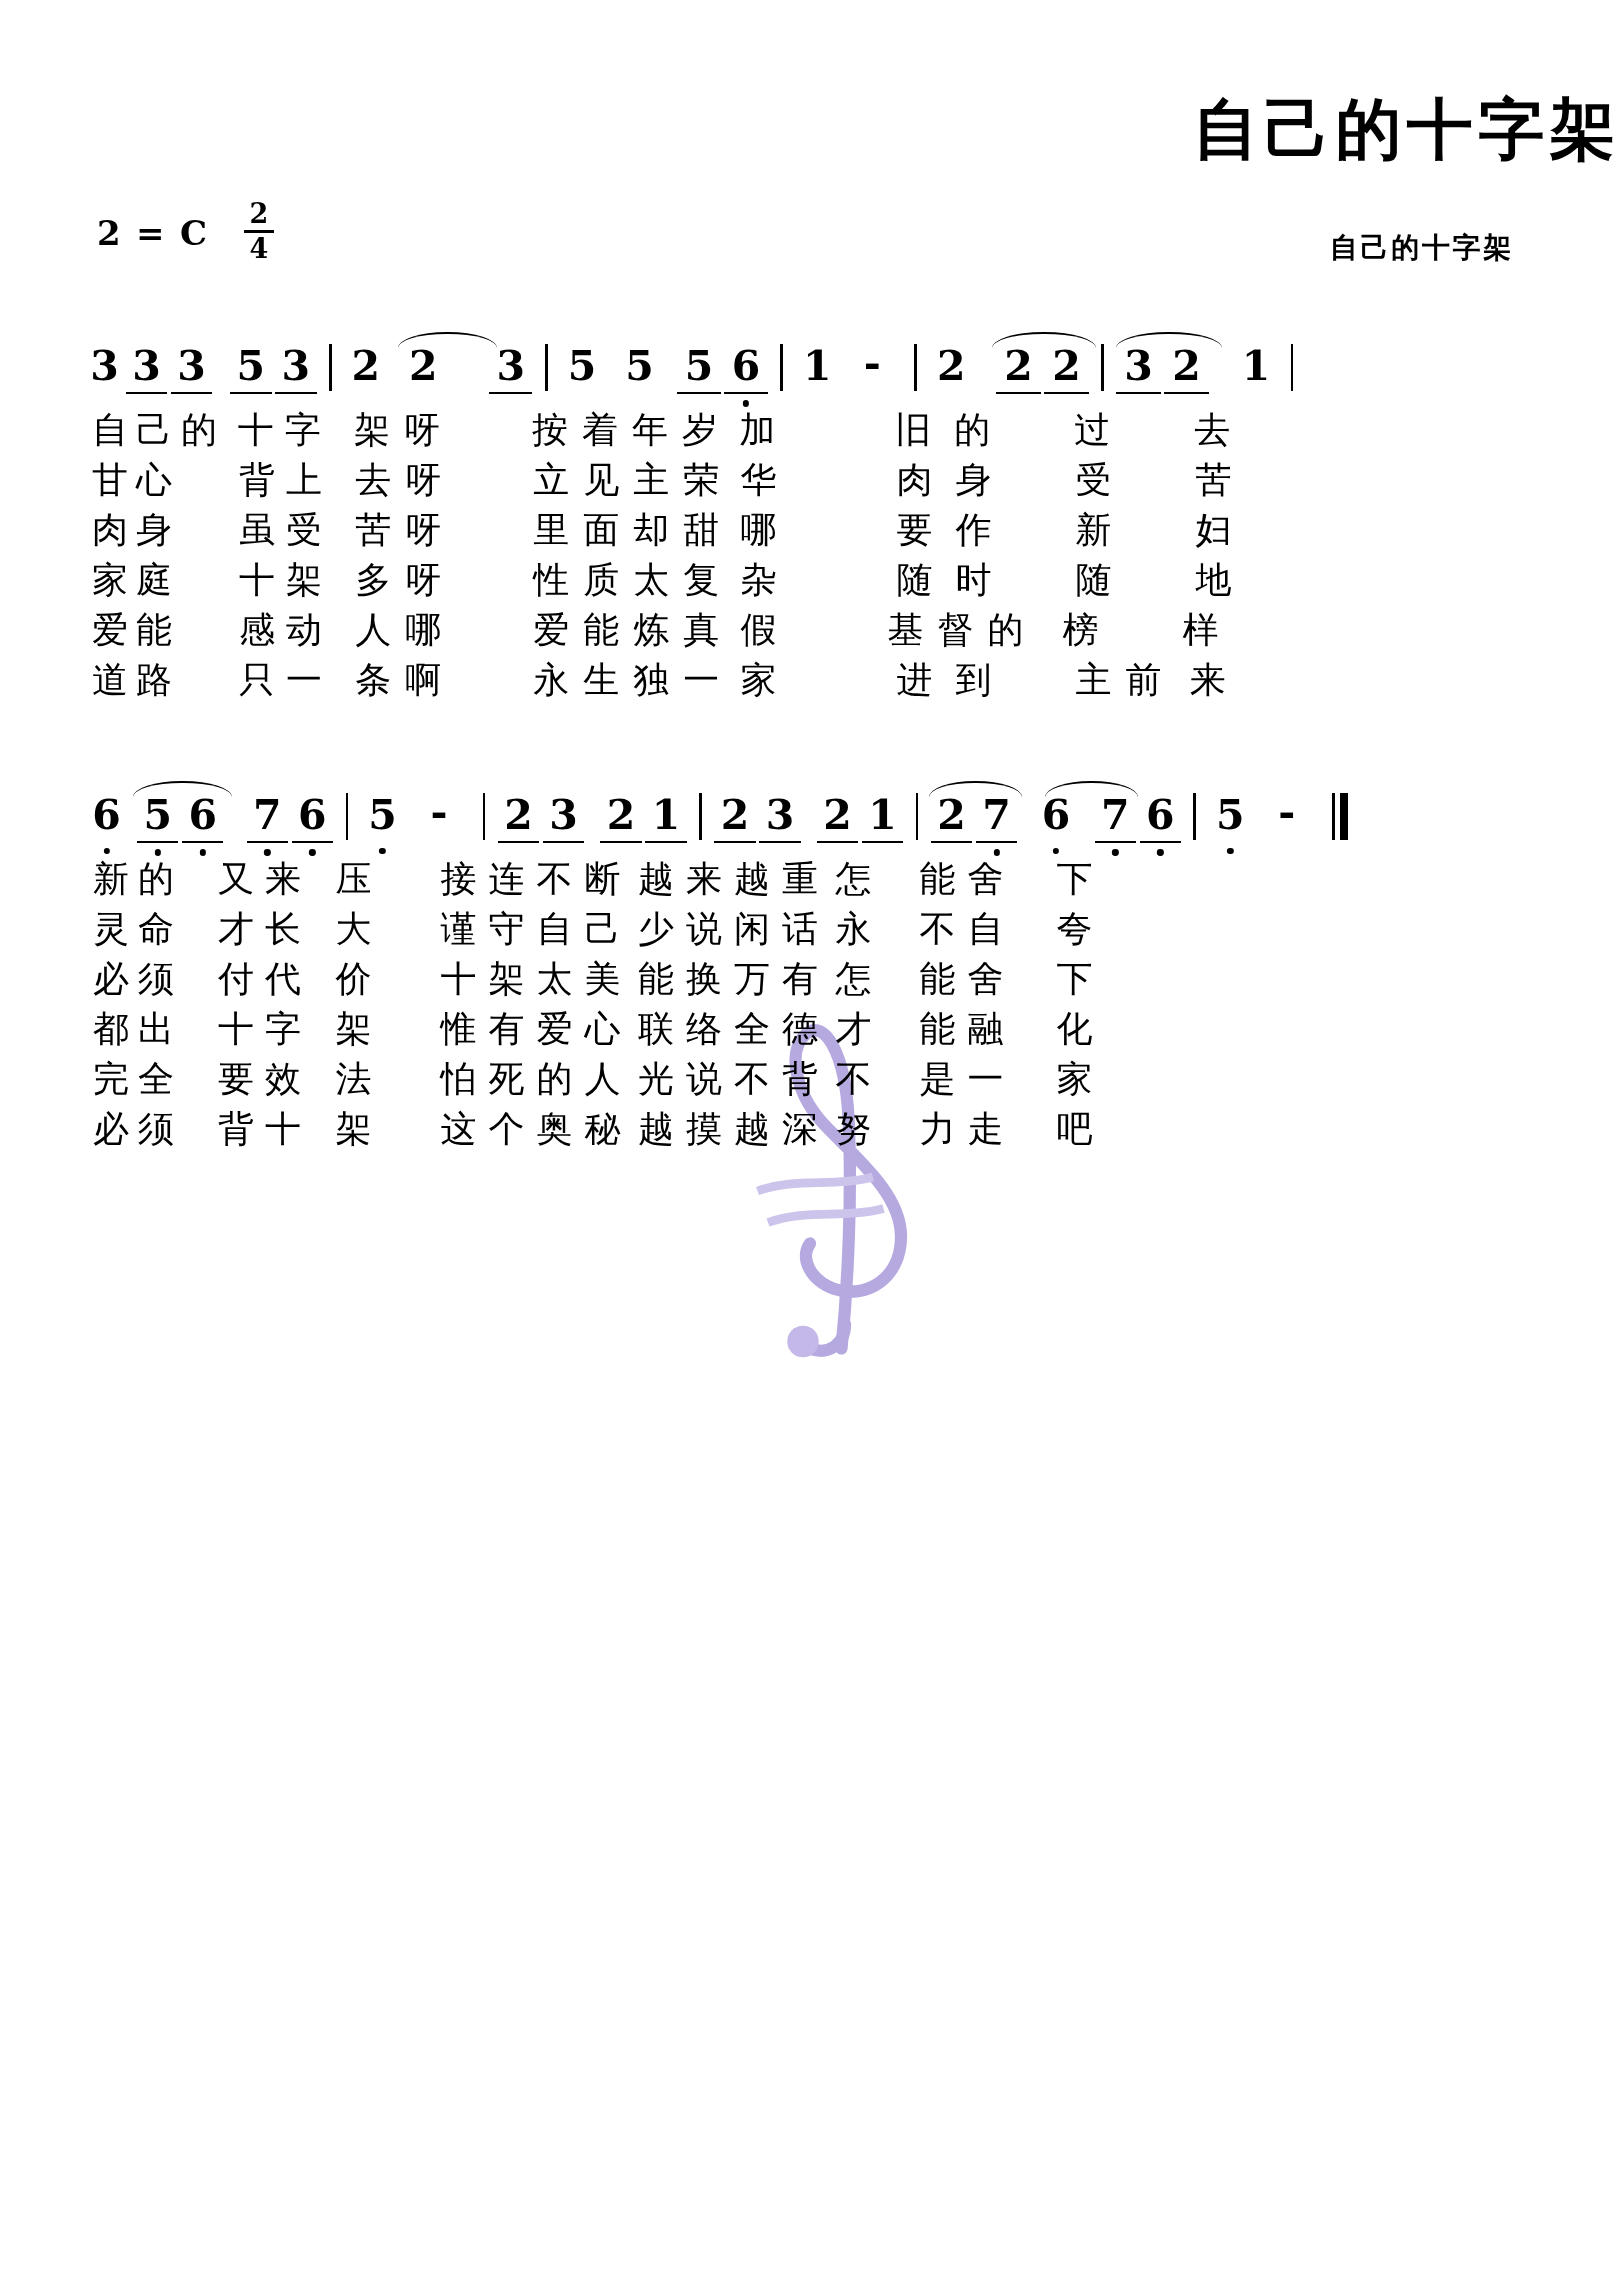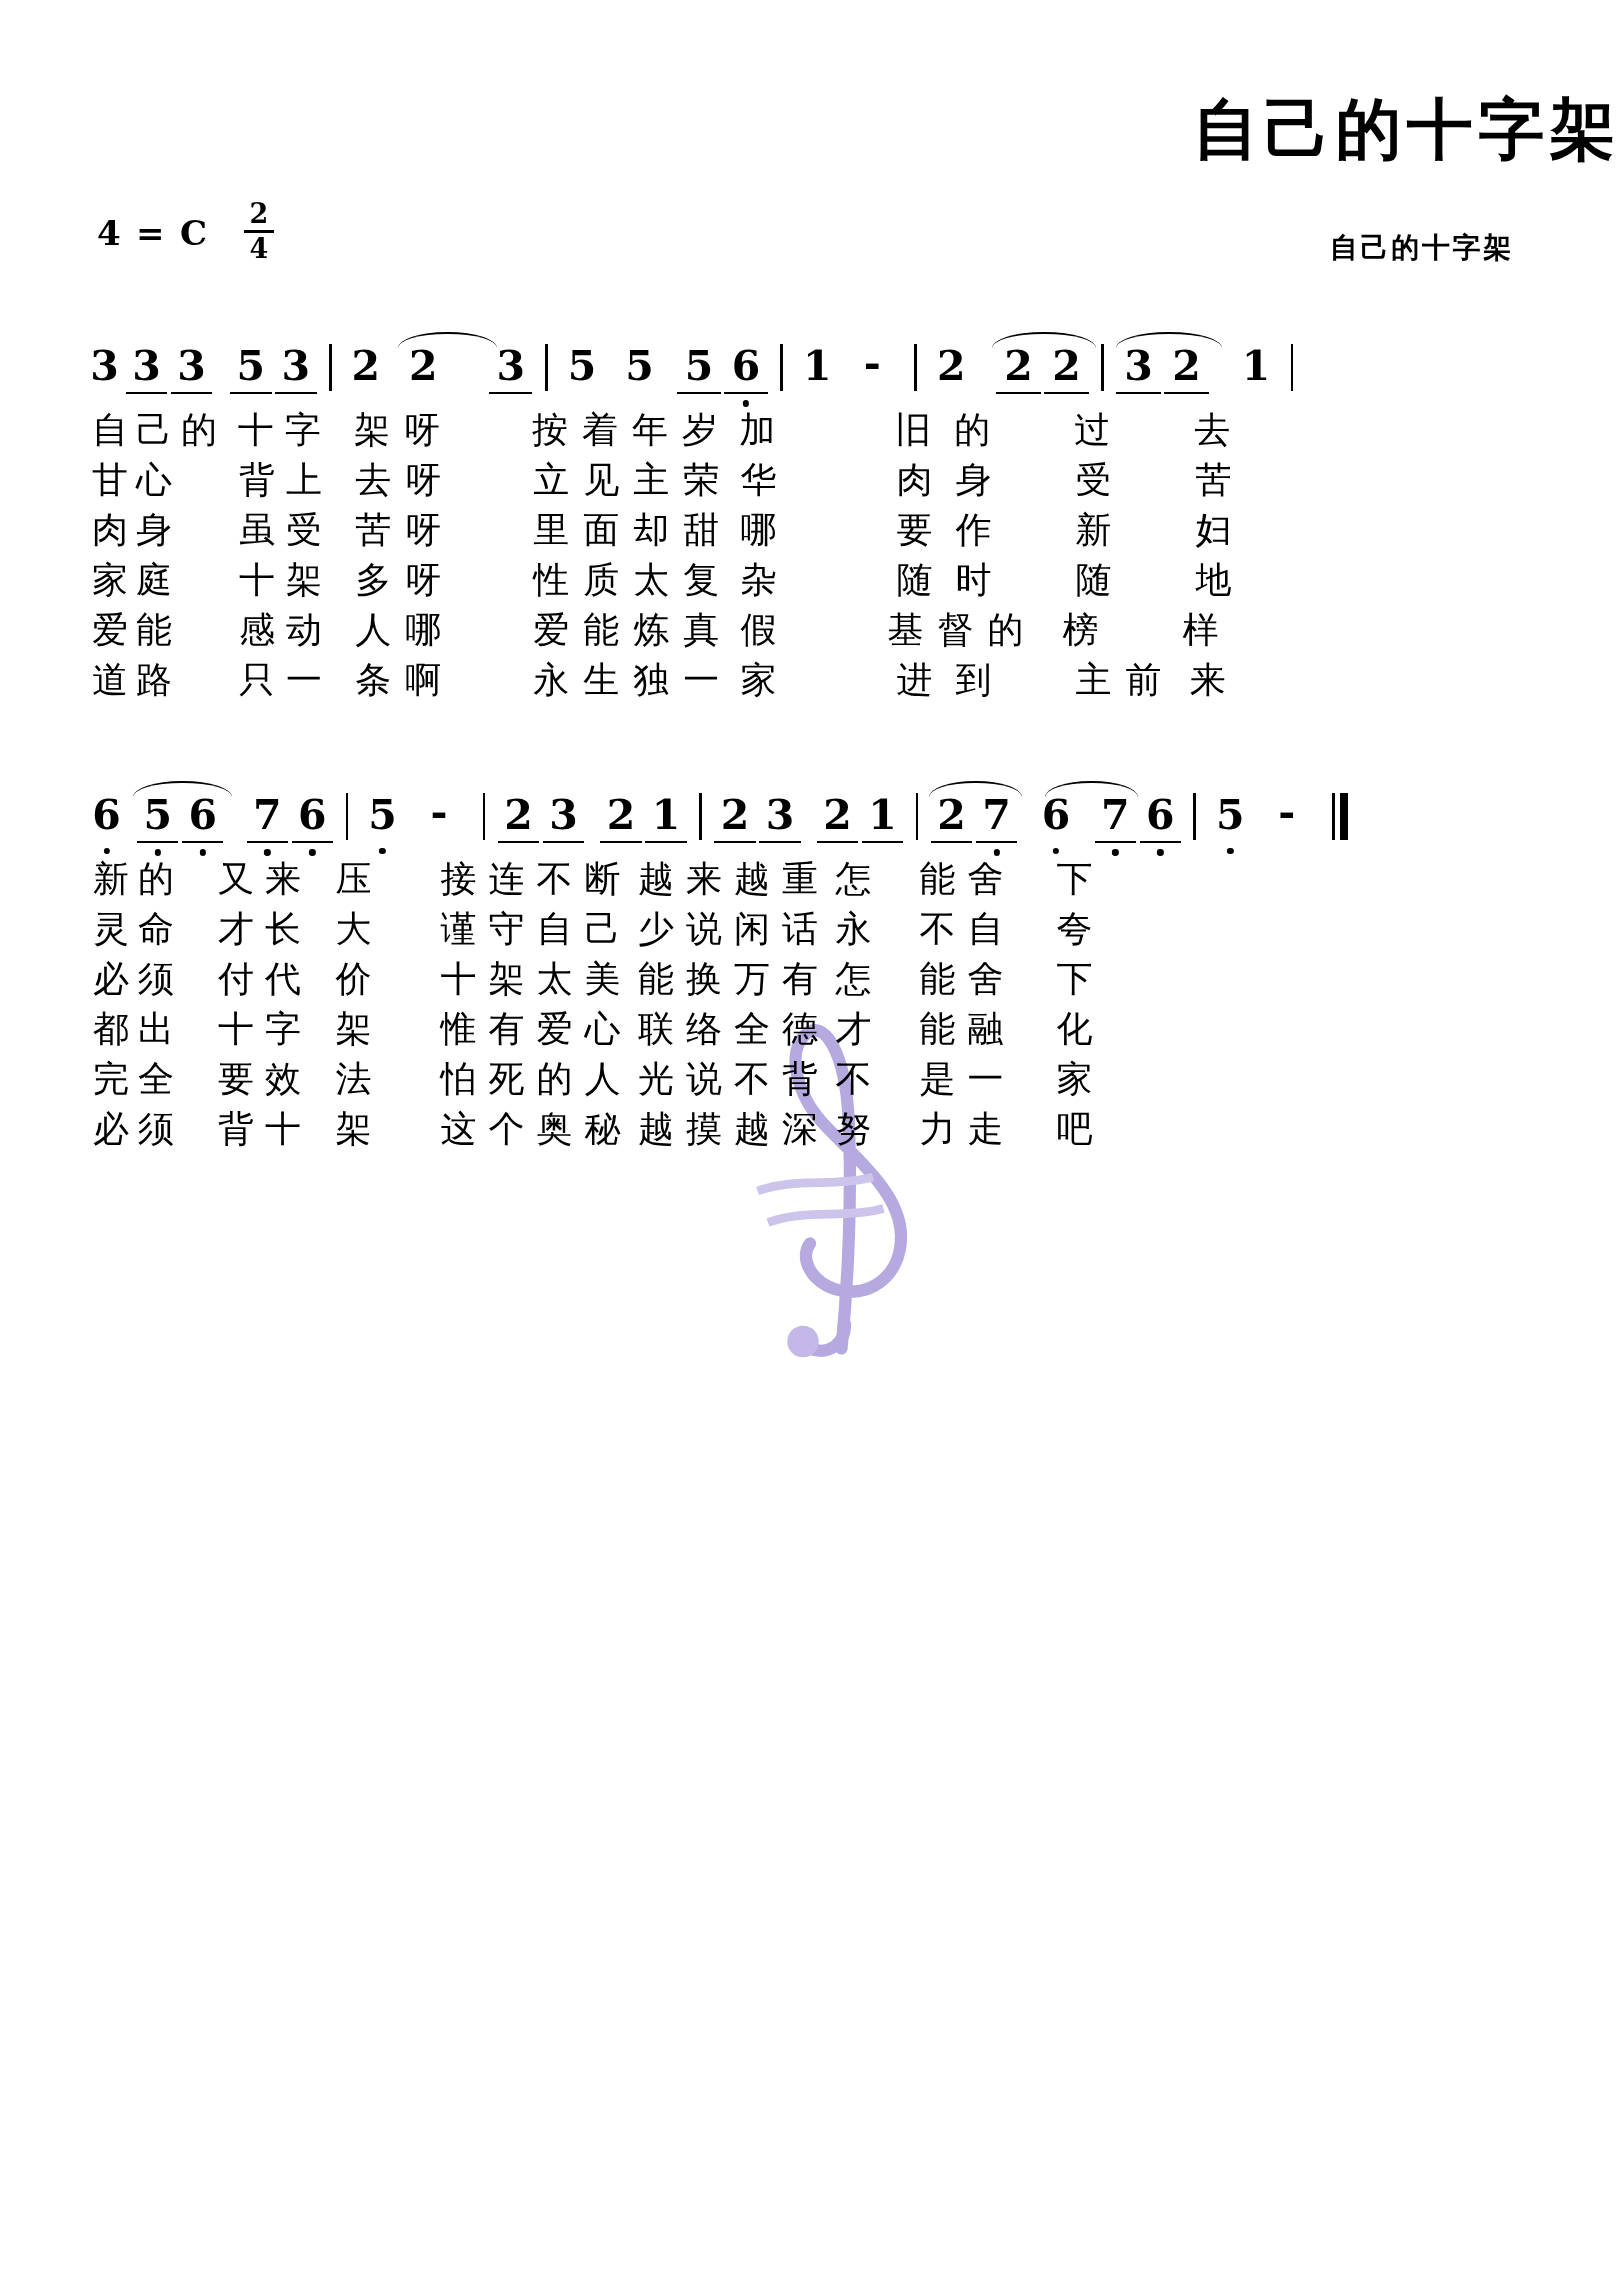--- a/index.html
+++ b/index.html
@@ -195,21 +195,21 @@
       <g stroke="#cdc4ec" stroke-width="5" fill="none">
         <path d="M34 120 C 56 112, 78 118, 100 112"></path>
         <path d="M40 138 C 62 130, 84 136, 106 130"></path>
       </g>
     </svg>
   </div>
 
   <div class="title">自己的十字架</div>
 
   <div class="header-row">
-    <div class="keysig">4 = C</div>
+    <div class="keysig">2 = C</div>
     <div class="meter">
       <span class="num">2</span>
       <span class="bar"></span>
       <span class="den">4</span>
     </div>
     <div class="author">自己的十字架</div>
   </div>
 
   <div class="system first">
     <div class="note-line">

